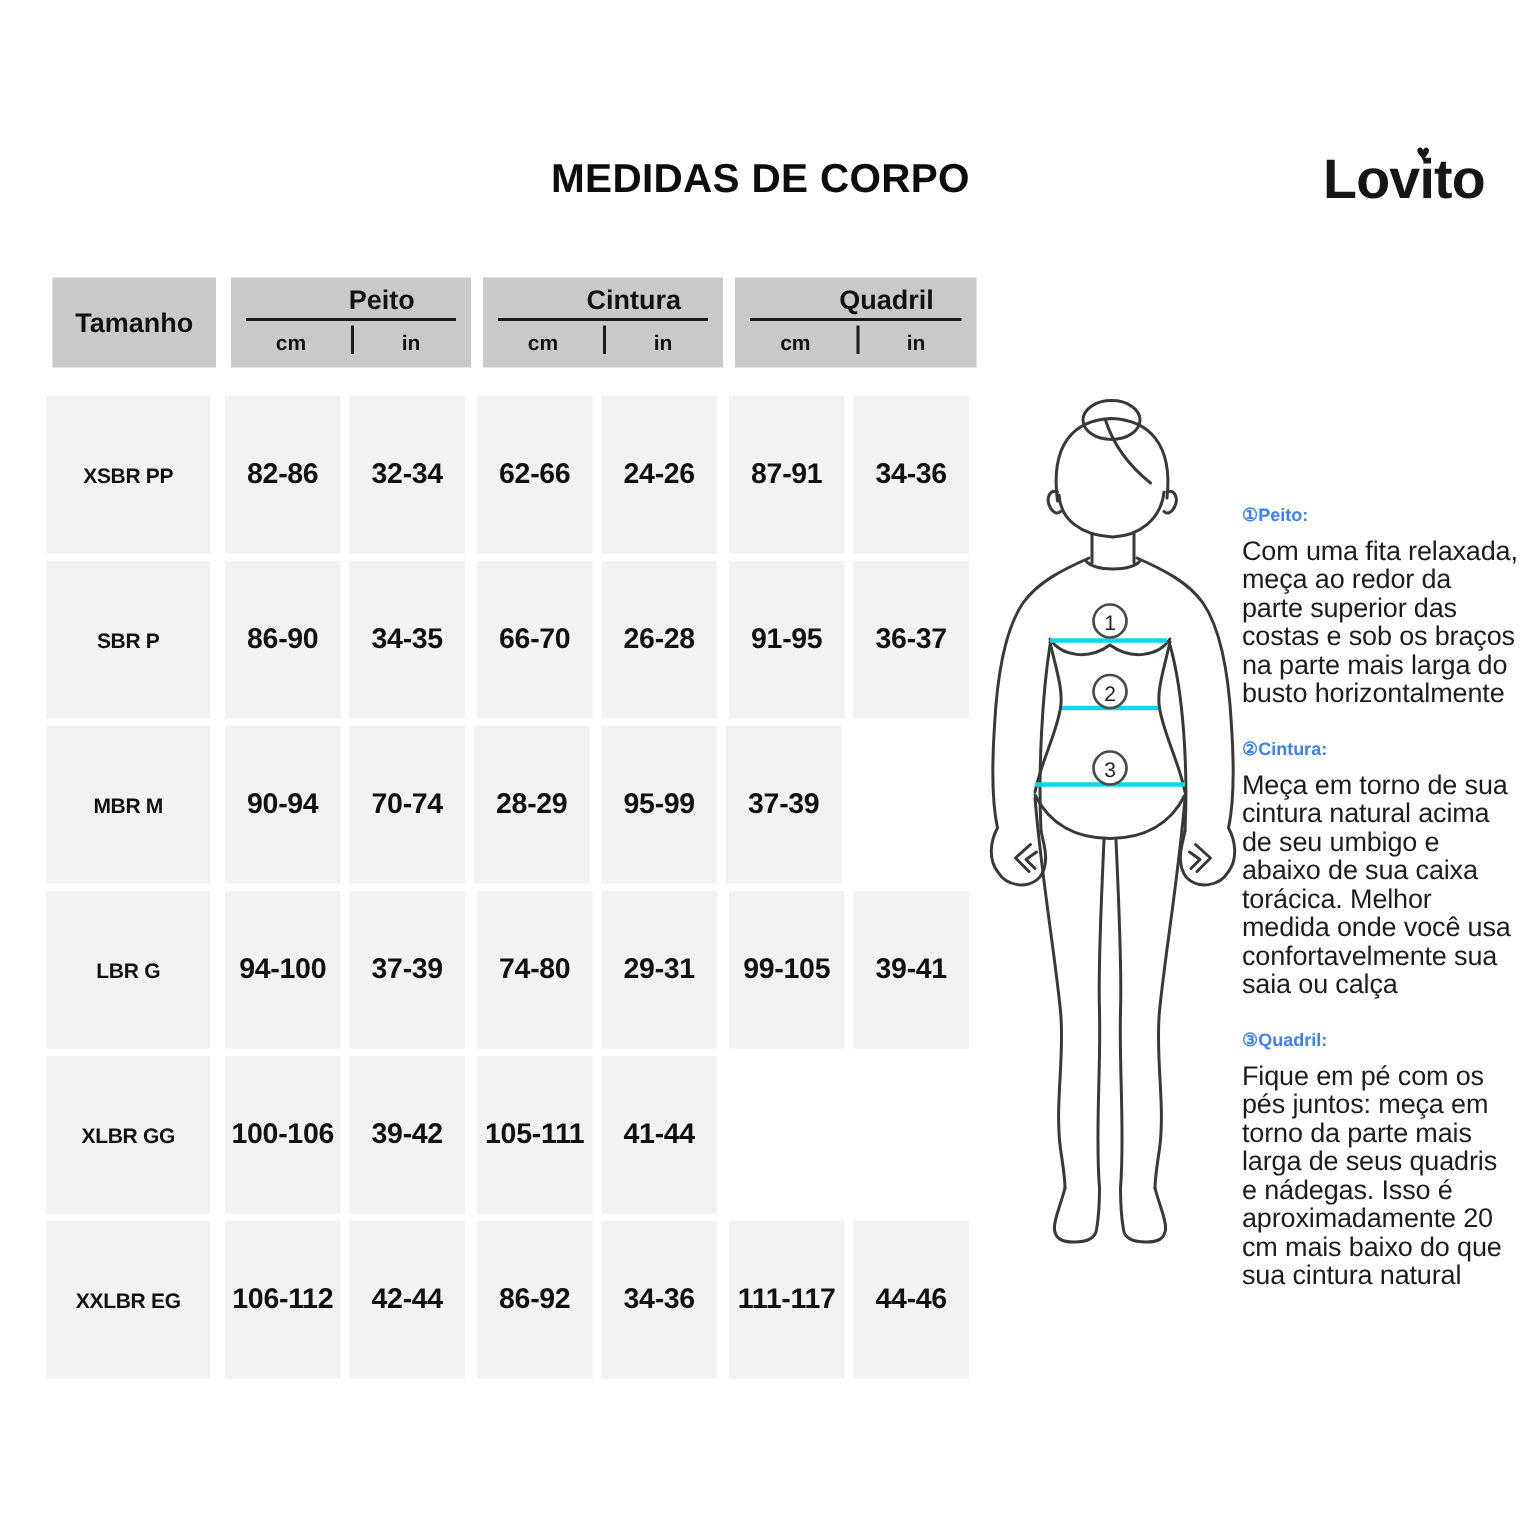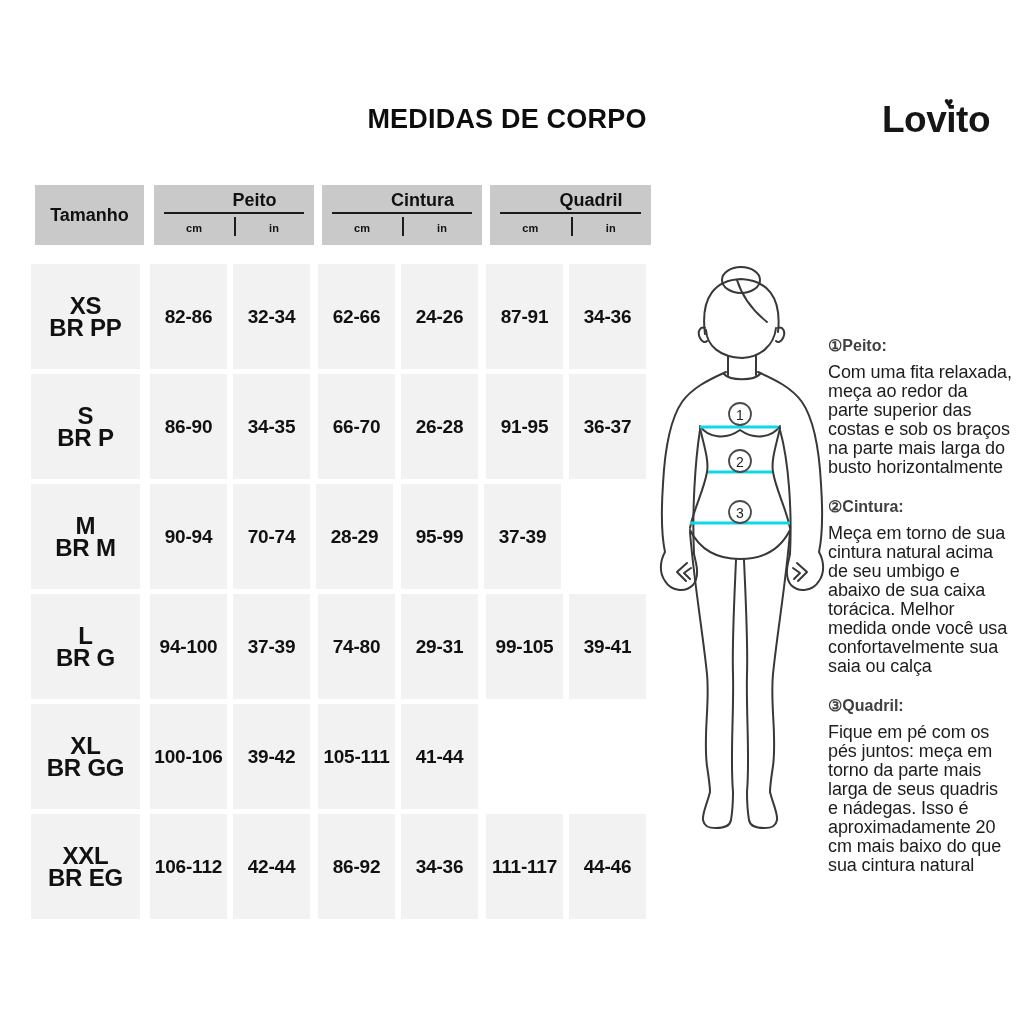--- a/index.html
+++ b/index.html
@@ -25,35 +25,35 @@
   .hcell{background:#c9c9c9;}
   .h-size{
     width:109px;margin-right:10px;display:flex;align-items:center;justify-content:center;
     font-weight:700;font-size:18px;
   }
   .h-group{width:160px;margin-right:8px;box-sizing:border-box;padding-top:5px;}
   .h-group:last-child{margin-right:0;width:161px;}
   .group-label{text-align:center;font-size:18px;font-weight:700;line-height:21px;padding-left:41px;}
   .group-rule{border-top:2px solid #1b1b1b;margin:1px 10px 0;}
   .units{display:flex;position:relative;height:28px;align-items:center;}
-  .unit{flex:1;text-align:center;font-size:11px;font-weight:700;}
+  .unit{flex:1;text-align:center;font-size:14px;font-weight:700;}
   .unit-div{position:absolute;left:50%;top:3px;height:19px;width:2px;background:#1b1b1b;}
   .tbody{}
   .trow{display:flex;height:105px;margin-bottom:5px;}
   .cell{
     background:#f2f2f2;display:flex;align-items:center;justify-content:center;
     font-weight:700;font-size:19px;letter-spacing:-0.2px;
   }
-  .c-size{width:109px;margin-right:10px;flex-direction:column;font-size:24px;line-height:22px;}
+  .c-size{width:109px;margin-right:10px;flex-direction:row;font-size:14px;line-height:22px;}
   .c-val{width:77px;}
   .v1,.v3,.v5{margin-right:6px;}
   .v2,.v4{margin-right:8px;}
   
   .guide{position:absolute;left:828px;top:336px;width:184px;}
-  .g-head{font-size:16px;font-weight:700;margin:0 0 8px;color:#404040;}
+  .g-head{font-size:12px;font-weight:700;margin:0 0 8px;color:#3b82f6;}
   .g-body{
     font-size:18px;line-height:19px;letter-spacing:-0.1px;margin:0 0 20px;color:#1c1c1c;
   }
   
   .figure{position:absolute;left:650px;top:262px;width:180px;height:580px;}
   .fig-stroke{stroke:#383838;stroke-width:2;fill:none;stroke-linecap:round;stroke-linejoin:round;}
   .measure-line{stroke:#0fd7e8;stroke-width:3;fill:none;}
   .marker-circle{fill:#ffffff;stroke:#4a4a4a;stroke-width:1.8;}
   .marker-num{
     font-family:"Liberation Sans",sans-serif;font-size:14px;fill:#222;

